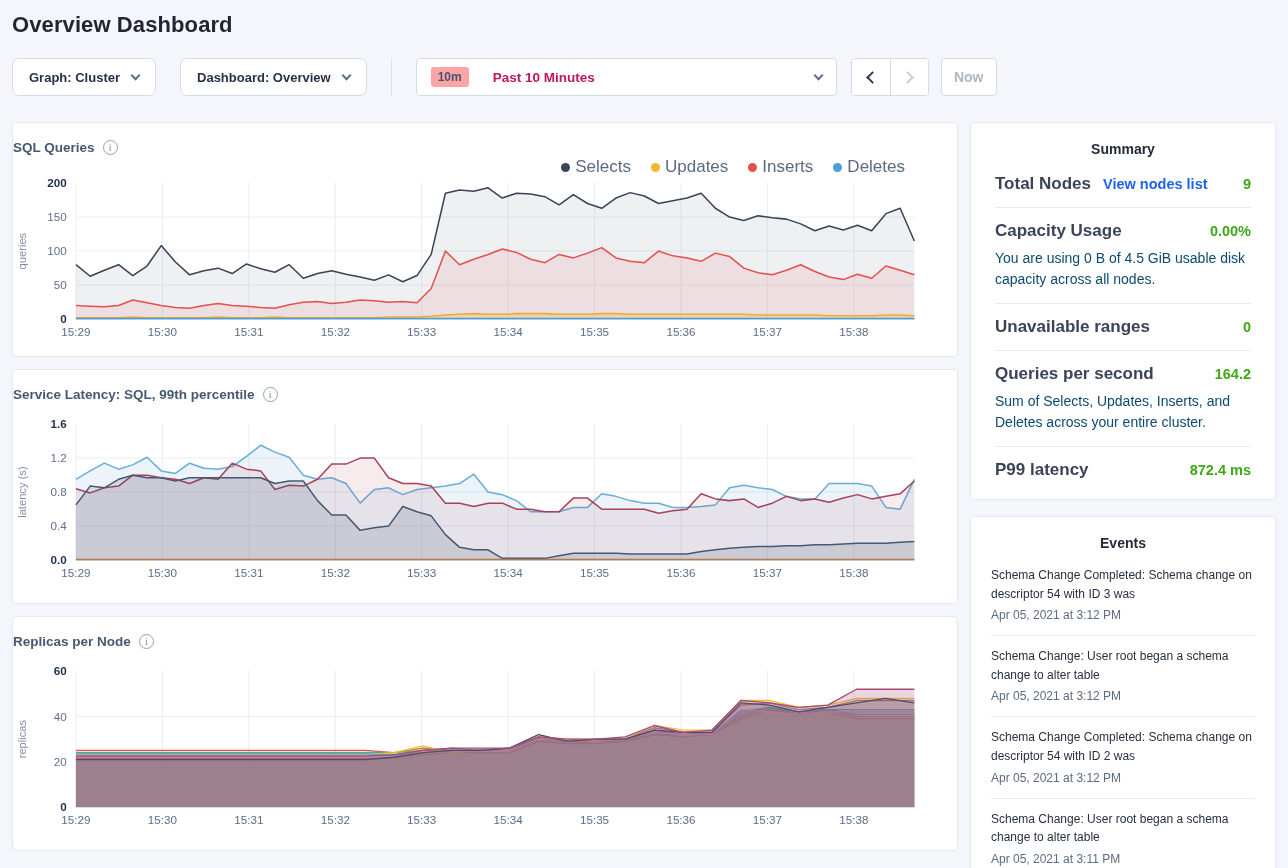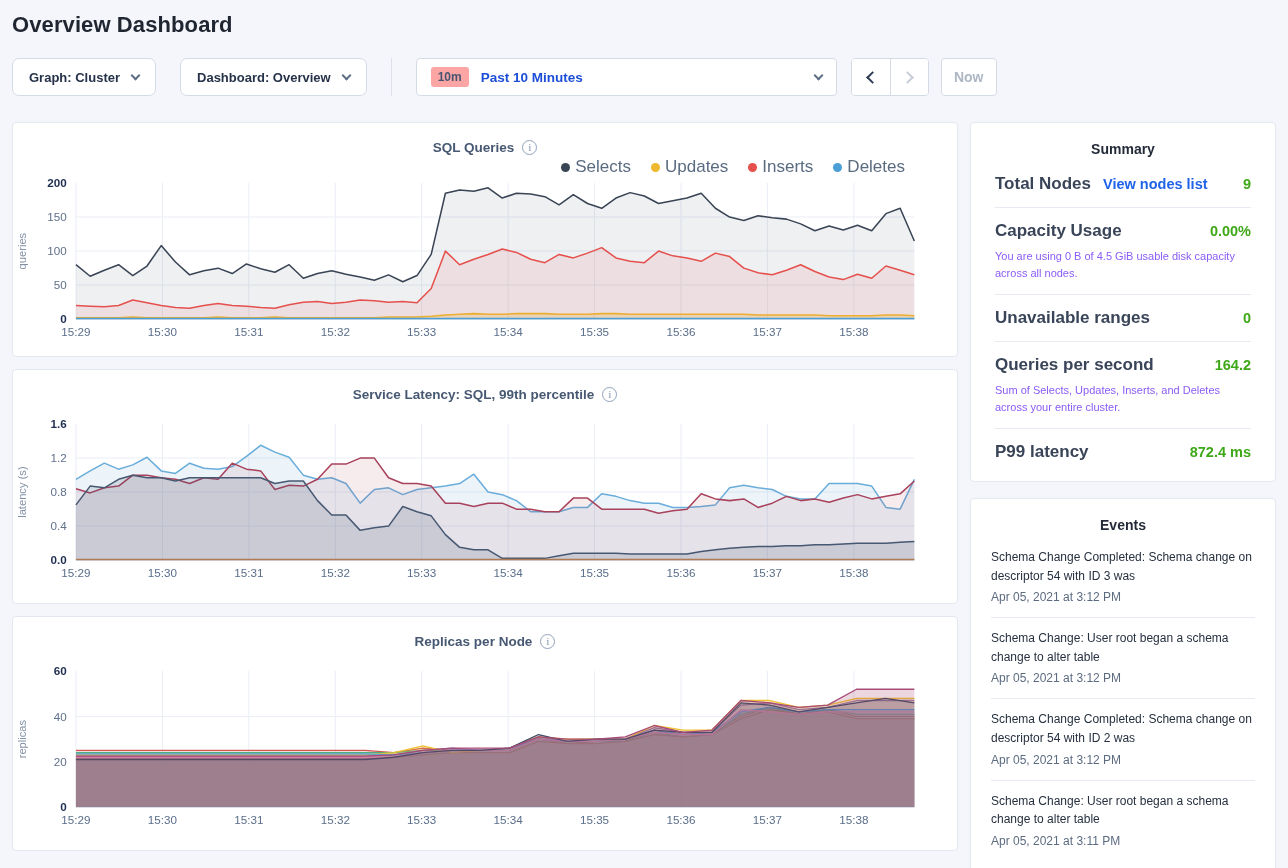--- a/index.html
+++ b/index.html
@@ -19,38 +19,38 @@
     display:inline-flex; align-items:center; background:#fff;
     border:1px solid #d5dbe5; border-radius:4px; height:38px;
     font-size:13px; font-weight:700; color:#26324a; cursor:pointer;
   }
   .dd { padding:0 16px; gap:12px;border-radius:7px; }
   .dd + .dd { margin-left:24px; }
   .tb-divider { width:1px; height:38px; background:#dde2ea; margin:0 24px; }
   .time-selector { width:421px; height:38px; display:flex; align-items:center; gap:12px;
     background:#fff; border:1px solid #d5dbe5; border-radius:4px; padding:0 14px; cursor:pointer; }
   .time-badge { background:#fca5a5; border-radius:3px; padding:3px 7px; font-size:12px; font-weight:700; color:#475471; }
-  .time-label { flex:1; font-size:13.5px; font-weight:700; color:#1d4ed8; }
+  .time-label { flex:1; font-size:13.5px; font-weight:700; color:#be185d;margin-left:12px; }
   .chev { display:inline-block; width:7px; height:7px; border-right:2px solid #5f6e87; border-bottom:2px solid #5f6e87; transform:rotate(45deg); margin-top:-4px; }
   .arrow-group { display:flex; margin-left:14px; border:1px solid #d5dbe5; border-radius:4px; background:#fff; overflow:hidden; }
   .arrow-btn { width:38px; height:36px; display:flex; align-items:center; justify-content:center; background:#fff; border:none; cursor:pointer; }
   .arrow-btn + .arrow-btn { border-left:1px solid #d5dbe5; }
   .chev-left  { width:9px; height:9px; border-right:2.5px solid #2f3c55; border-bottom:2.5px solid #2f3c55; transform:rotate(135deg); margin-left:4px; }
   .chev-right { width:9px; height:9px; border-right:2.5px solid #c6cdd8; border-bottom:2.5px solid #c6cdd8; transform:rotate(-45deg); margin-right:4px; }
   .now-btn { margin-left:12px; width:56px; justify-content:center; font-size:14px; color:#aeb7c4; cursor:default; }
 
   
   .main { display:flex; gap:12px; align-items:flex-start; }
   .col-left { width:946px; display:flex; flex-direction:column; gap:12px; }
   .col-right { flex:1; display:flex; flex-direction:column; gap:16px; }
   .card { background:#fff; border:1px solid #e3e8ef; border-radius:4px; }
 
   
   .chart-card { padding-top:14px; height:235px; overflow:hidden; }
-  .chart-head { display:flex; align-items:center; justify-content:center; gap:8px;
+  .chart-head { display:flex; align-items:center; justify-content:flex-start; gap:8px;
     font-size:13.5px; font-weight:700; color:#475872; height:20px; }
   .info-icon { width:15px; height:15px; border:1px solid #93a2bb; border-radius:50%;
     display:inline-flex; align-items:center; justify-content:center;
     font-size:10px; font-weight:400; color:#7d8ca6; font-family:"Liberation Serif",serif; cursor:pointer; }
   .legend { height:20px; padding-right:52px; display:flex; justify-content:flex-end; align-items:flex-end;
     gap:20px; font-size:17px; color:#5a6b80; }
   .legend-spacer { height:14px; }
   .lg-item { display:inline-flex; align-items:center; gap:5px; }
   .lg-dot { width:9px; height:9px; border-radius:50%; display:inline-block; }
   .chart-body svg { display:block; }
@@ -61,21 +61,21 @@
 
   
   .sum-card { padding:18px 24px 6px; }
   .panel-title { text-align:center; font-weight:700; font-size:14px; color:#242b38; margin:0 0 4px; }
   .sum-row { padding:13px 0; border-bottom:1px solid #e7ebf1; }
   .sum-row:last-child { border-bottom:none; }
   .sum-line { display:flex; align-items:baseline; gap:12px; }
   .sum-label { font-weight:700; font-size:17px; color:#394458; }
   .sum-link { font-weight:700; font-size:14.5px; color:#1f63e8; text-decoration:none; cursor:pointer; }
   .sum-value { margin-left:auto; font-weight:700; font-size:14.5px; color:#3ea817; }
-  .sum-desc { margin:7px 0 0; font-size:11px; color:#8b5cf6; line-height:1.5; }
+  .sum-desc { margin:7px 0 0; font-size:14px; color:#0c4a6e; line-height:1.5; }
 
   
   .events-card { padding:18px 20px; }
   .event-item { padding:11px 0 13px; border-bottom:1px solid #e7ebf1; }
   .event-item:last-child { border-bottom:none; }
   .event-msg { margin:0 0 5px; font-size:12px; color:#26303f; line-height:1.55; }
   .event-ts { margin:0; font-size:12px; color:#5c6b80; }
 </style>
 </head>
 <body>

